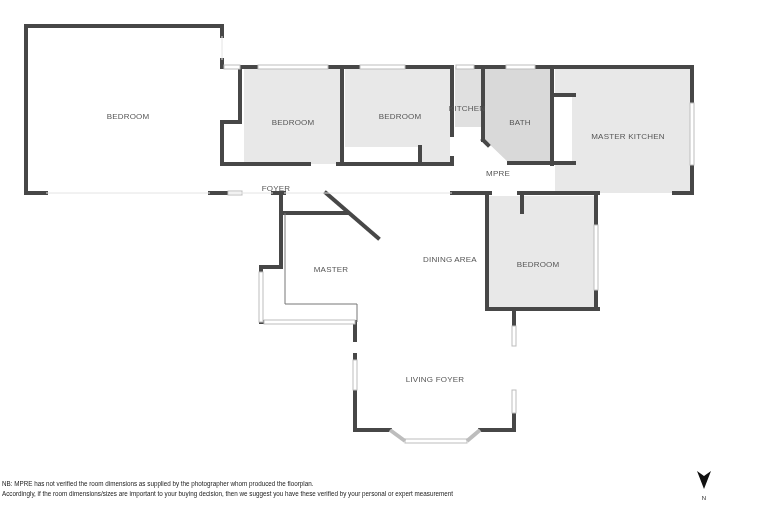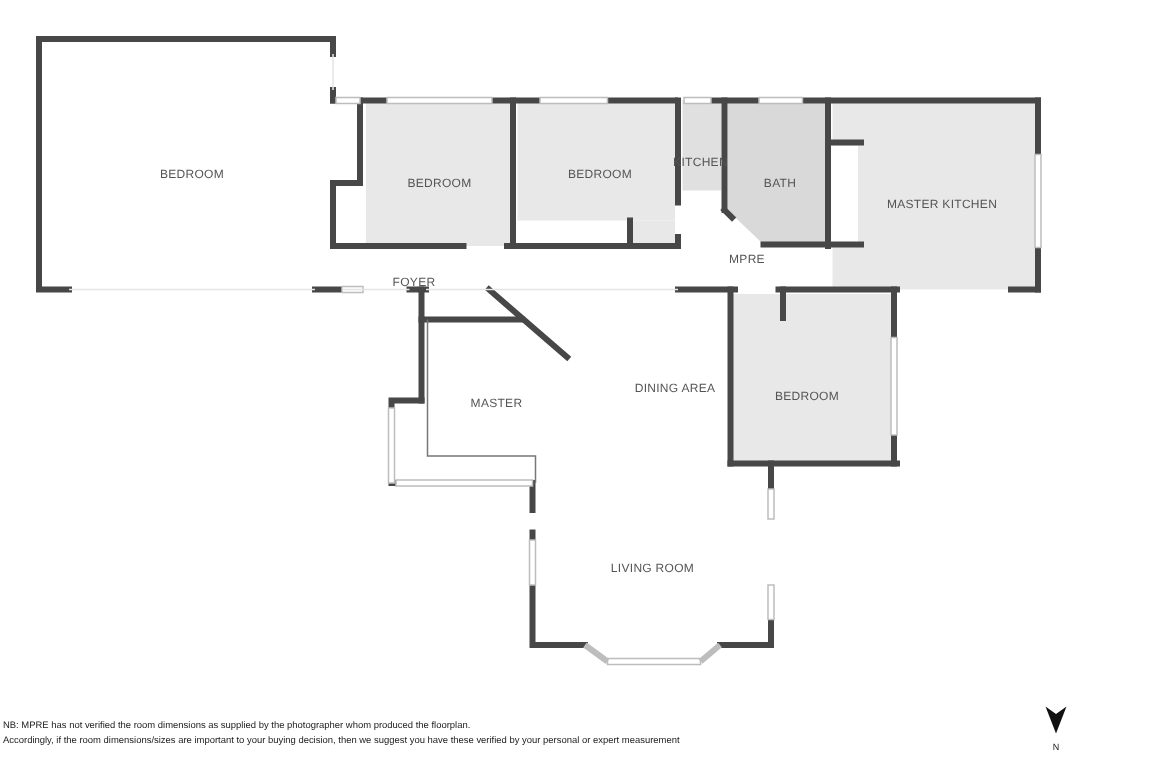--- a/index.html
+++ b/index.html
@@ -112,21 +112,21 @@
 <div class="label" style="left:293px;top:122px;">BEDROOM</div>
 <div class="label" style="left:400px;top:116px;">BEDROOM</div>
 <div class="label" style="left:467px;top:108px;">KITCHEN</div>
 <div class="label" style="left:520px;top:122px;">BATH</div>
 <div class="label" style="left:628px;top:136px;">MASTER KITCHEN</div>
 <div class="label" style="left:276px;top:188px;text-align:center;">FOYER</div>
 <div class="label" style="left:498px;top:173px;">MPRE</div>
 <div class="label" style="left:331px;top:269px;">MASTER</div>
 <div class="label" style="left:450px;top:259px;">DINING AREA</div>
 <div class="label" style="left:538px;top:264px;">BEDROOM</div>
-<div class="label" style="left:435px;top:379px;">LIVING ROOM</div>
+<div class="label" style="left:435px;top:379px;">LIVING FOYER</div>
 
 <div class="disclaimer" style="top:480px;">NB: MPRE has not verified the room dimensions as supplied by the photographer whom produced the floorplan.</div>
 <div class="disclaimer" style="top:490px;">Accordingly, if the room dimensions/sizes are important to your buying decision, then we suggest you have these verified by your personal or expert measurement</div>
 
 <div class="north">
   <svg width="16" height="20" viewBox="0 0 16 20">
     <polygon points="1,1 8,6 15,1 8,19" fill="#111"></polygon>
   </svg>
   <span class="north-letter">N</span>
 </div>

